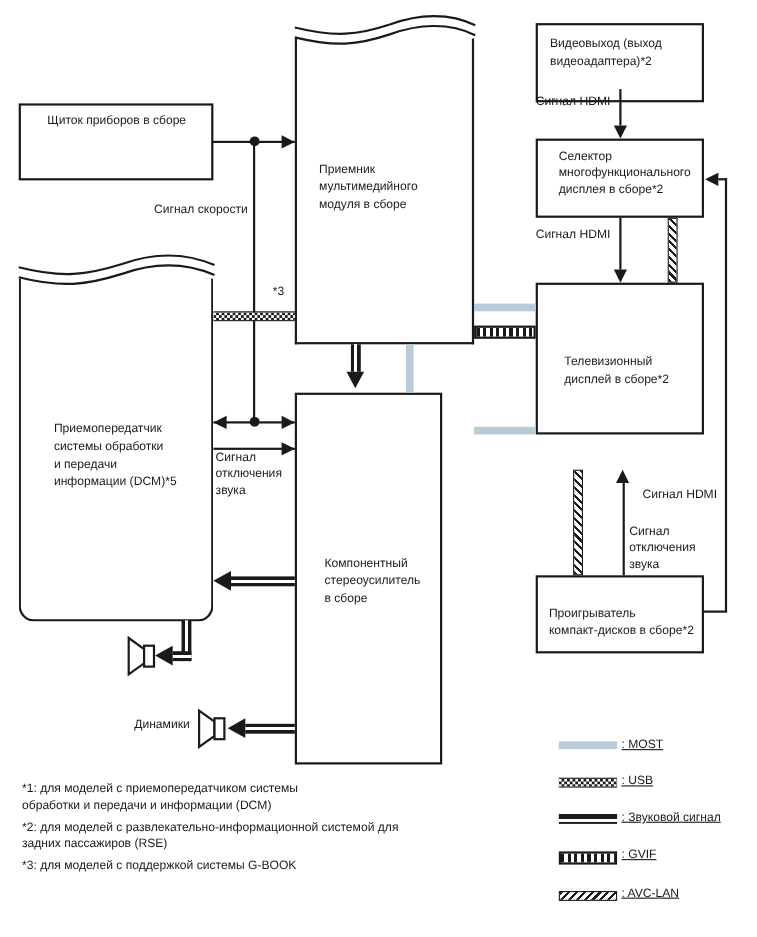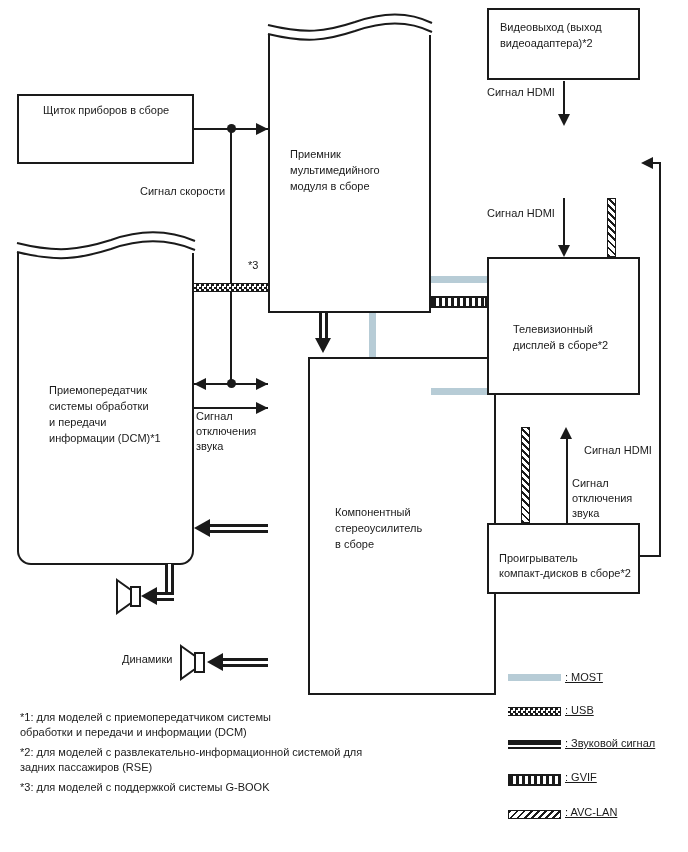--- a/index.html
+++ b/index.html
@@ -53,38 +53,43 @@
   </div>
   <svg class="wave" style="left:260px;top:11px;" width="180" height="32" viewBox="0 0 180 32">
     <path d="M8,23 C45,32 65,30 95,20 C120,11 148,9 172,21" fill="none" stroke="#1a1a1a" stroke-width="2"></path>
     <path d="M8,14 C45,23 65,21 95,11 C120,2 148,0 172,12" fill="none" stroke="#1a1a1a" stroke-width="2"></path>
   </svg>
 
   <div class="box noTop" style="left:17px;top:253px;width:177px;height:312px;border-radius:0 0 14px 14px;">
     <div class="lbl" style="left:30px;top:129px;line-height:16px;">Приемопередатчик
 системы обработки
 и передачи
-информации (DCM)*1</div>
+информации (DCM)*5</div>
   </div>
   <svg class="wave" style="left:9px;top:229px;" width="194" height="32" viewBox="0 0 194 32">
     <path d="M8,23 C48,33 70,30 102,20 C130,10 158,9 186,21" fill="none" stroke="#1a1a1a" stroke-width="2"></path>
     <path d="M8,14 C48,24 70,21 102,11 C130,1 158,0 186,12" fill="none" stroke="#1a1a1a" stroke-width="2"></path>
   </svg>
 
-  <div class="box" style="left:268px;top:357px;width:188px;height:338px;margin-left:40px;">
+  <div class="box" style="left:268px;top:357px;width:134px;height:338px;">
     <div class="lbl" style="left:25px;top:145px;line-height:16px;">Компонентный
 стереоусилитель
 в сборе</div>
   </div>
 
-  <div class="box" style="left:487px;top:8px;width:153px;height:72px;">
+  <div class="box" style="left:487px;top:21px;width:153px;height:72px;">
     <div class="lbl" style="left:11px;top:9px;line-height:16px;">Видеовыход (выход
 видеоадаптера)*2</div>
   </div>
 
+  <div class="box" style="left:487px;top:126px;width:153px;height:72px;">
+    <div class="lbl" style="left:19px;top:7px;">Селектор
+многофункционального
+дисплея в сборе*2</div>
+  </div>
 
   <div class="box" style="left:487px;top:257px;width:153px;height:138px;">
     <div class="lbl" style="left:24px;top:62px;line-height:16px;">Телевизионный
 дисплей в сборе*2</div>
   </div>
 
   <div class="box" style="left:487px;top:523px;width:153px;height:71px;">
     <div class="lbl" style="left:10px;top:26px;">Проигрыватель
 компакт-дисков в сборе*2</div>
   </div>

